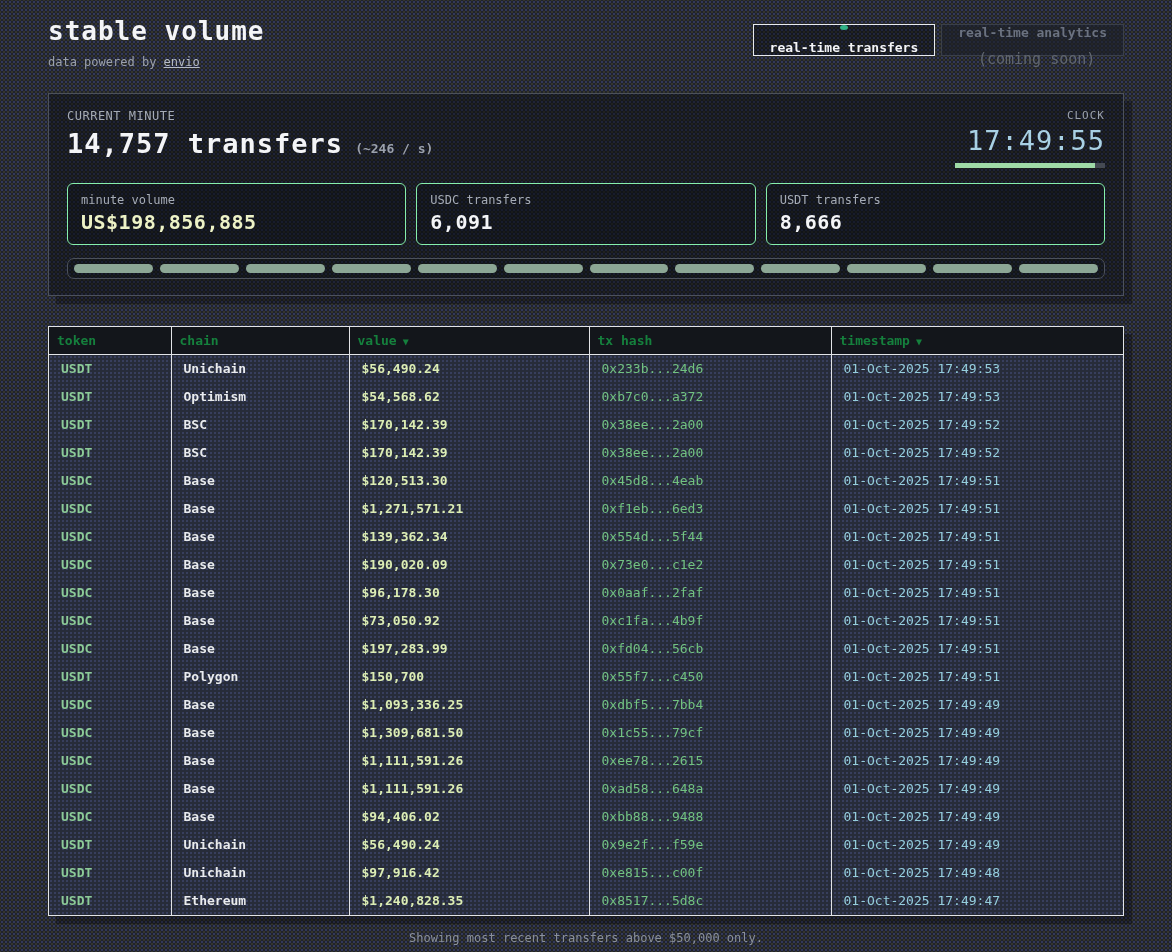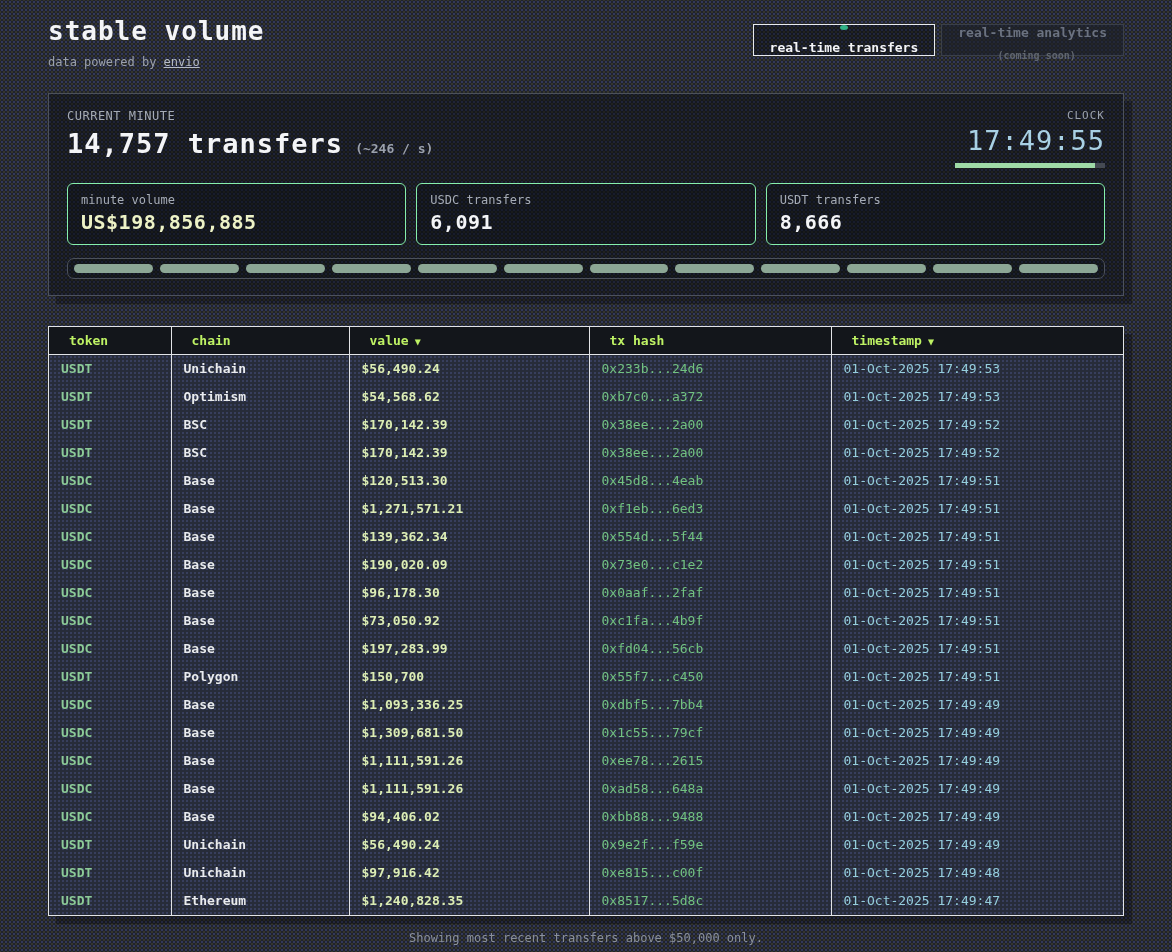--- a/index.html
+++ b/index.html
@@ -20,21 +20,21 @@
   .topbar { display:flex; justify-content:space-between; align-items:flex-start; padding-top:16px; }
   .brand-title { margin:0; font-size:26px; font-weight:bold; color:#f4f5f7; letter-spacing:1px;border-radius:11px; }
   .brand-sub { margin-top:9px; font-size:12px; color:#9ba1ac; }
   .brand-sub a { color:#b6bcc6; text-decoration:underline; cursor:pointer; }
 
   .tabs { display:flex; gap:6px; margin-top:8px; }
   .tab { display:flex; align-items:center; gap:10px; height:32px; padding:0 16px; font-size:13px; cursor:pointer;flex-direction:column; }
   .tab.active { border:1px solid #e8eaed; color:#f4f5f7; font-weight:bold; background:rgba(5,8,12,0.38); }
   .tab .dot { width:8px; height:8px; border-radius:50%; background:#30b187; }
   .tab.disabled { border:1px solid #3a3f49; color:#6b7280; background:rgba(28,31,38,0.65); font-weight:bold; }
-  .tab.disabled .suffix { font-size:10px; color:#60666f; font-weight:bold; margin-left:8px; }
+  .tab.disabled .suffix { font-size:15px; color:#60666f; font-weight:normal; margin-left:8px; }
 
   
   .stats-panel {
     margin-top:24px; border:1px solid #4c515b; background:rgba(9,11,15,0.45);
     box-shadow:8px 8px 0 rgba(0,0,0,0.3); padding:15px 18px 16px;
   }
   .stats-top { display:flex; justify-content:space-between; align-items:flex-start; }
   .section-label { font-size:12px; color:#a6acb6; letter-spacing:0.5px; }
   .count-line { margin-top:5px; display:flex; align-items:baseline; gap:12px; }
   .count { font-size:27px; font-weight:bold; color:#f4f5f7; letter-spacing:1px; }
@@ -56,22 +56,22 @@
 
   
   .table-wrap {
     margin-top:30px; border:1px solid #e2e4e7; box-shadow:8px 8px 0 rgba(0,0,0,0.3);
     background-color:#272c39;
     background-image: radial-gradient(circle, rgba(95,105,175,0.30) 1px, transparent 1.3px);
     background-size:4px 4px;
   }
   table { border-collapse:collapse; width:100%; table-layout:fixed; }
   thead th {
-    background:#13161b; color:#bef264; font-size:13px; font-weight:bold; text-align:left;
-    padding:6px 20px; height:22px; border-right:1px solid #e2e4e7; border-bottom:1px solid #e2e4e7;
+    background:#13161b; color:#15803d; font-size:13px; font-weight:bold; text-align:left;
+    padding:6px 8px; height:22px; border-right:1px solid #e2e4e7; border-bottom:1px solid #e2e4e7;
     cursor:pointer;
   }
   thead th:last-child, tbody td:last-child { border-right:none; }
   thead .arrow { font-size:10px; margin-left:6px; }
   tbody td { font-size:13px; padding:4px 12px; height:28px; border-right:1px solid #e2e4e7; white-space:nowrap; overflow:hidden; }
   td.c-token { color:#8ccb97; font-weight:bold; }
   td.c-chain { color:#e9ebee; font-weight:bold; }
   td.c-value { color:#dcedb4; font-weight:bold; }
   td.c-hash  { color:#72c281; }
   td.c-time  { color:#95cedd;margin-top:40px; }

